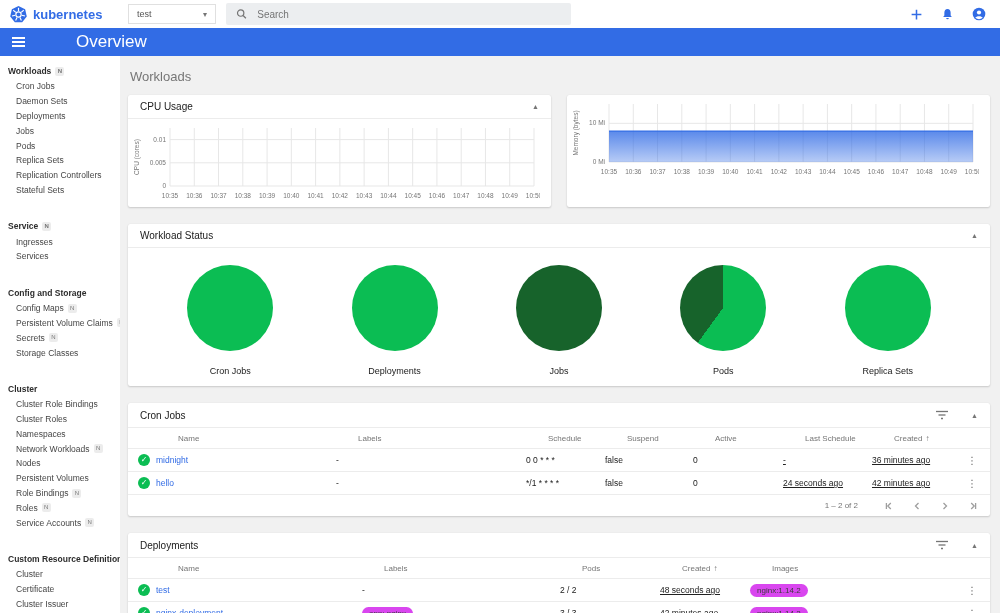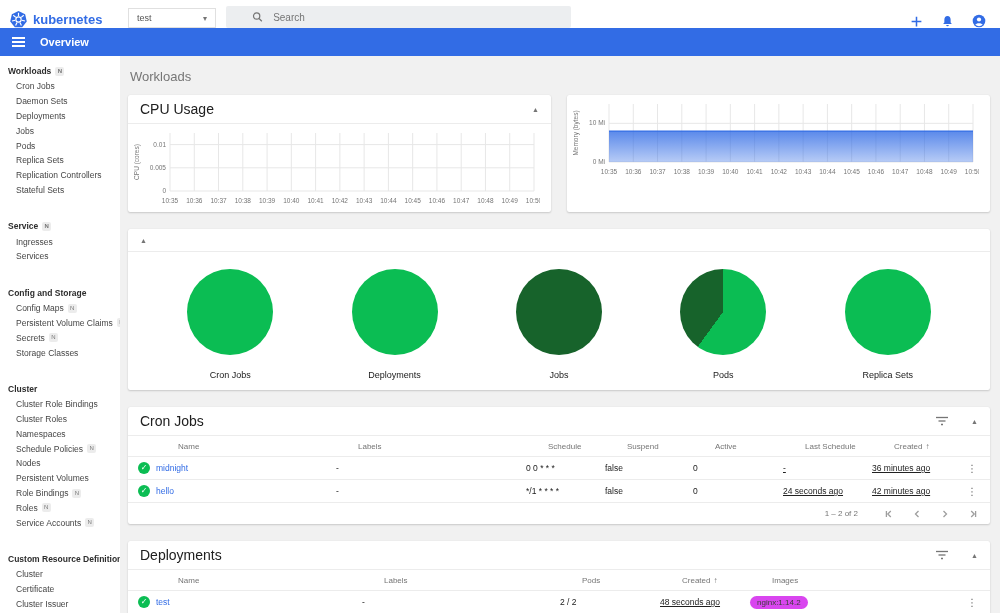--- a/index.html
+++ b/index.html
@@ -1,52 +1,52 @@
 <!DOCTYPE html>
 <html><head>
 <meta charset="utf-8">
 <style>
   * { margin:0; padding:0; box-sizing:border-box; }
   html,body { width:1000px; height:613px; overflow:hidden; background:#f1f1f1;
     font-family:"Liberation Sans", sans-serif; }
-  .topbar { height:28px; background:#fff; display:flex; align-items:flex-end; }
+  .topbar { height:28px; background:#fff; display:flex; align-items:center; }
   .logo { width:118px; display:flex; align-items:center; gap:6px; padding-left:10px; cursor:pointer; }
   .logo-text { color:#326ce5; font-weight:bold; font-size:13px; }
   .ns-select { width:88px; height:20px; margin-left:10px; border:1px solid #e0e0e0; background:#fff;
     display:flex; align-items:center; justify-content:space-between; padding:0 8px; font-size:9px; color:#555; cursor:pointer; }
   .ns-caret { color:#757575; font-size:8px; }
   .searchbox { width:345px; height:22px; margin-left:10px; background:#eceef0; border-radius:2px;
-    display:flex; align-items:center; padding:0 26px; gap:10px; }
+    display:flex; align-items:center; padding:0 10px; gap:10px; }
   .searchbox input { border:none; outline:none; background:transparent; font-size:10px; width:100%;
     color:#212121; font-family:"Liberation Sans", sans-serif; }
   .searchbox input::placeholder { color:#757575; }
   .spacer { flex:1; }
   .topbar-icons { display:flex; align-items:center; gap:18px; margin-right:14px; }
   .topbar-icons svg { cursor:pointer; }
   .navbar { height:28px; background:#326ce5; display:flex; align-items:center; gap:15px; padding-left:12px; }
   .hamburger { display:flex; flex-direction:column; gap:2.6px; cursor:pointer; }
   .hamburger i { display:block; width:13px; height:1.7px; background:#fff; }
-  .nav-title { color:#fff; font-size:11px; font-weight:bold; }
+  .nav-title { color:#fff; font-size:17px; font-weight:normal;margin-left:36px; }
   .body-row { display:flex; height:557px; }
   .sidebar { width:120px; background:#fff; padding-top:6px; overflow:hidden; flex:none; }
   .side-header { display:flex; align-items:center; gap:4px; padding:4px 8px 3px 8px; margin-top:20px;
     font-weight:bold; font-size:8.5px; color:#2d2d2d; cursor:pointer; white-space:nowrap; }
   .side-header:first-child { margin-top:0; }
   .side-item { display:flex; align-items:center; gap:4px; padding:2.4px 6px 2.4px 16px; font-size:8.5px;
     color:#454545; cursor:pointer; white-space:nowrap; }
   .badge-n { flex:none; width:9px; height:9px; line-height:9px; text-align:center; font-size:6px;
     color:#757575; background:#ececec; border-radius:2px; }
   .side-divider { border-top:1px solid #e3e3e3; margin:7px 0 3px 0; }
   .content { flex:1; padding:0 10px 0 8px; overflow:hidden; }
   .page-title { font-size:13px; color:#767676; margin:13px 0 11px 2px; }
   .charts-row { display:flex; gap:16px; margin-bottom:17px; }
   .card { background:#fff; border-radius:2px; box-shadow:0 1px 2px rgba(0,0,0,0.16), 0 0 1px rgba(0,0,0,0.1); }
   .charts-row .card { flex:1; min-width:0; }
   .card-header { display:flex; align-items:center; padding:6px 12px; border-bottom:1px solid #ececec; min-height:23px; }
-  .card-title { font-size:14px; color:#202020; flex:1; }
+  .card-title { font-size:10px; color:#202020; flex:1; }
   .hdr-icons { display:flex; align-items:center; gap:22px; }
   .caret-up { color:#757575; font-size:7px; cursor:pointer; }
   .chart-body { padding:3px 4px 1px 2px; }
   .pies { display:flex; justify-content:space-around; padding:17px 20px 10px 20px; }
   .pie-wrap { text-align:center; }
   .pie { width:86px; height:86px; border-radius:50%; margin:0 auto 15px auto; }
   .pie-label { font-size:9px; color:#202020; }
   .mb { margin-bottom:17px; }
   .tbl-row { display:grid; align-items:center; padding:0 8px 0 10px; border-bottom:1px solid #ececec;
     height:23px; font-size:8.5px; color:#212121; }
@@ -187,21 +187,21 @@
         <div class="side-item">
           <span>Cluster Role Bindings</span>
         </div>
         <div class="side-item">
           <span>Cluster Roles</span>
         </div>
         <div class="side-item">
           <span>Namespaces</span>
         </div>
         <div class="side-item">
-          <span>Schedule Policies</span>
+          <span>Network Workloads</span>
           <span class="badge-n">N</span>
         </div>
         <div class="side-item">
           <span>Nodes</span>
         </div>
         <div class="side-item">
           <span>Persistent Volumes</span>
         </div>
         <div class="side-item">
           <span>Role Bindings</span>
@@ -337,20 +337,21 @@
                 <rect x="40" y="33.06666666666666" width="364" height="30.933333333333337" fill="url(#mem-chartg)"></rect>
                 <line x1="40" y1="33.06666666666666" x2="404" y2="33.06666666666666" stroke="#326ce5" stroke-width="1.3"></line>
                 <text x="9" y="35" text-anchor="middle" font-size="6.5" fill="#757575" transform="rotate(-90 9 35)">Memory (bytes)</text>
               </svg>
           </div>
         </section>
       </div>
 
       <section class="card mb">
         <div class="card-header">
+          <span class="card-title">Workload Status</span>
           <span class="caret-up">▲</span>
         </div>
         <div class="pies" id="pies">
             <div class="pie-wrap">
               <div class="pie" style="background: rgb(11, 189, 83);"></div>
               <div class="pie-label">Cron Jobs</div>
             </div>
             <div class="pie-wrap">
               <div class="pie" style="background: rgb(11, 189, 83);"></div>
               <div class="pie-label">Deployments</div>

